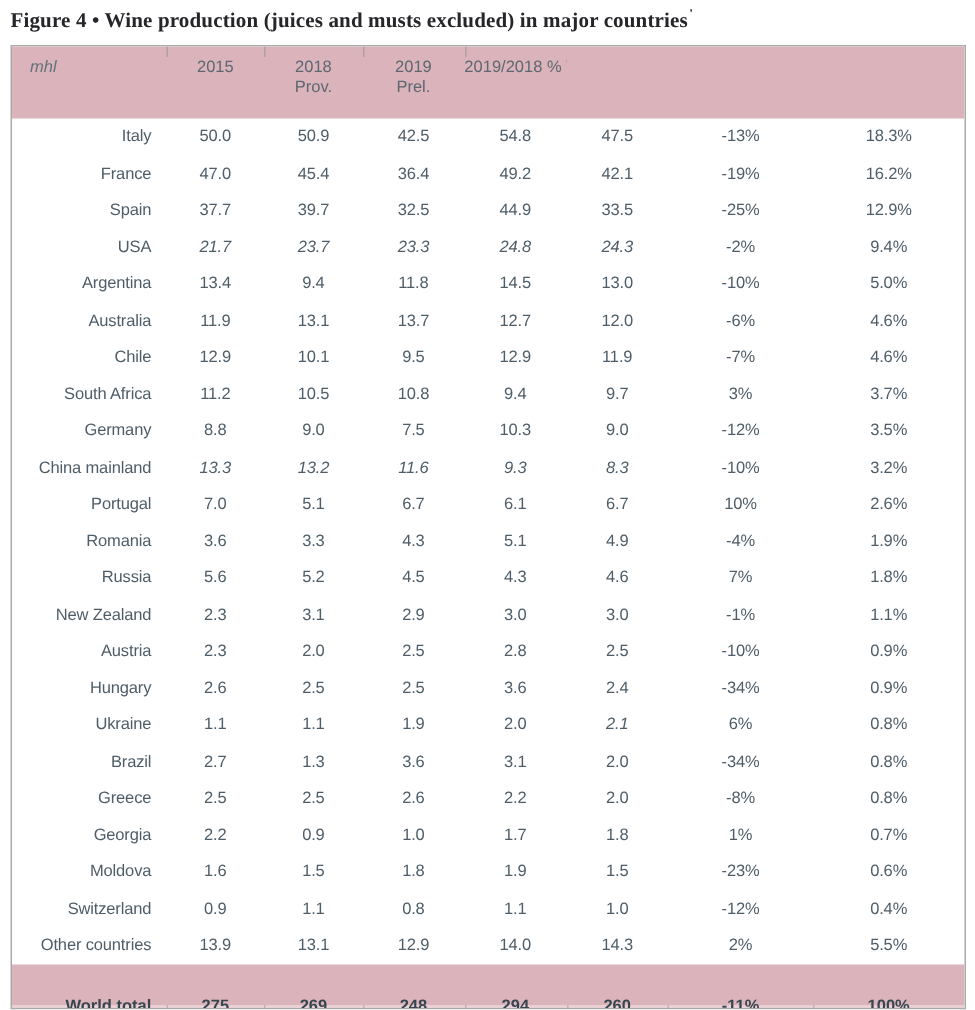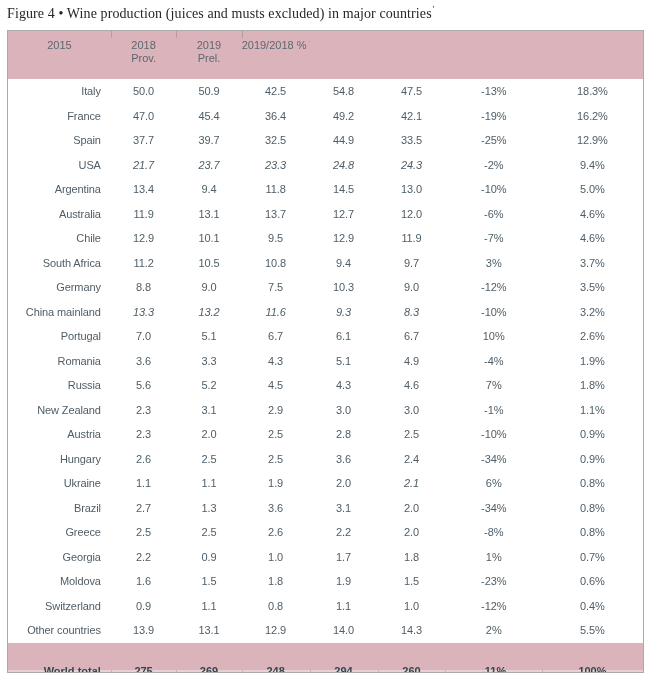--- a/index.html
+++ b/index.html
@@ -2,21 +2,21 @@
 <html style="--band-pink: #dab4ba; --strip-pink: #e8d0d4; --body-text: #4e5d67; --header-text: #5d6771; --total-text: #37454e; --title-text: #26262a; --border: #aaaaaa;"><head>
 <meta charset="utf-8">
 <style>
   html,body{margin:0;padding:0;background:#ffffff;width:650px;height:673px;overflow:hidden;}
   body{font-family:"Liberation Sans","DejaVu Sans",sans-serif;-webkit-font-smoothing:antialiased;}
   .page{position:relative;width:650px;height:673px;}
 
   .figure-title{
     position:absolute;left:7px;top:4px;width:636px;
     font-family:"Liberation Serif","DejaVu Serif",serif;
-    font-weight:400;font-size:14px;color:var(--title-text,#26262a);
+    font-weight:700;font-size:14px;color:var(--title-text,#26262a);
     letter-spacing:.1px;
   }
   .figure-title sup{font-size:9px;vertical-align:6px;margin-left:1px;}
 
   .tbl{
     position:absolute;left:7px;top:30px;width:637px;height:643px;
     border:1px solid var(--border,#aaaaaa);box-sizing:border-box;
     overflow:hidden;background:#ffffff;
   }
   .row{display:grid;grid-template-columns:16.2% 10.3% 10.3% 10.7% 10.7% 10.7% 15.2% 15.9%;}
@@ -52,20 +52,21 @@
 
 <div class="page">
 
   <div class="figure-title">
     <span>Figure 4 • Wine production (juices and musts excluded) in major countries</span><sup>'</sup>
   </div>
 
   <div class="tbl">
 
     <div class="row hrow">
+      <div class="cell unit">mhl</div>
       <div class="cell">
         <span class="l1">2015</span><span class="l2"></span>
       </div>
       <div class="cell">
         <span class="l1">2018</span><span class="l2">Prov.</span>
       </div>
       <div class="cell">
         <span class="l1">2019</span><span class="l2">Prel.</span>
       </div>
       <div class="cell">

